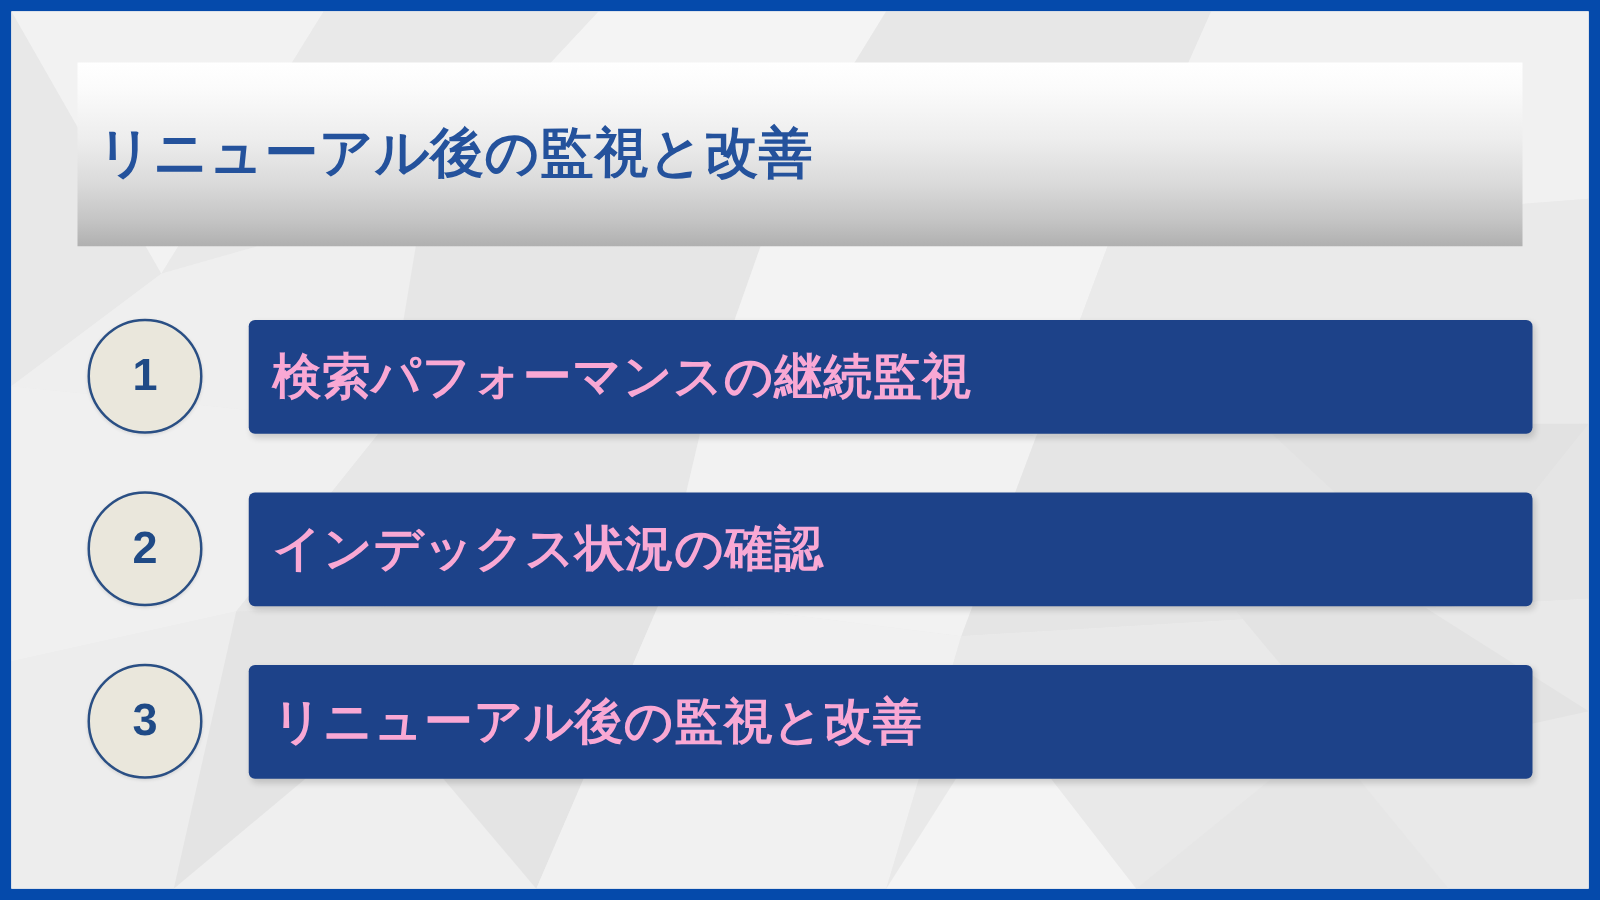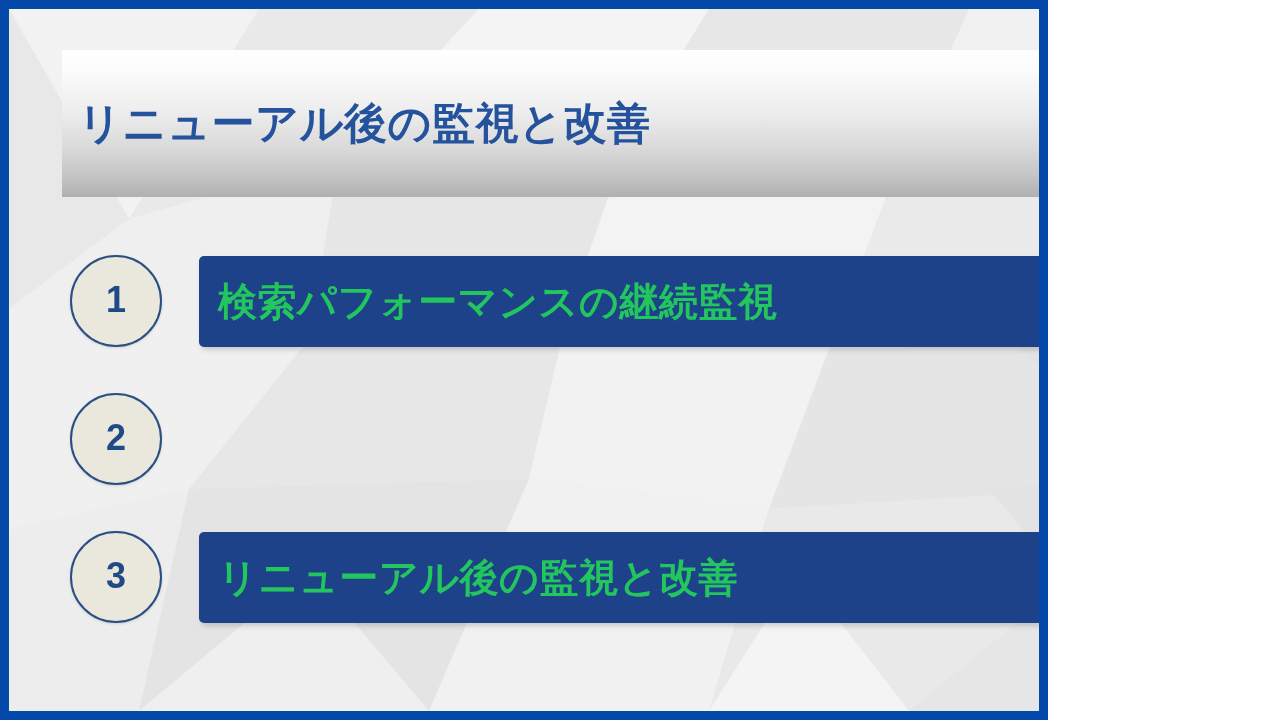--- a/index.html
+++ b/index.html
@@ -6,21 +6,21 @@
     margin: 0;
     padding: 0;
     width: 1280px;
     height: 720px;
     overflow: hidden;
     font-family: "Liberation Sans", "DejaVu Sans", sans-serif;
   }
 
   #slide {
     position: relative;
-    width: 1048px;
+    width: 1280px;
     height: 720px;
     background: #eceded;
     box-sizing: border-box;
     border: 9px solid #054aab;
     overflow: hidden;
   }
 
   
   #bg-polygons {
     position: absolute;
@@ -103,21 +103,21 @@
     width: 1027px;
     height: 91px;
     background: #1d4289;
     border-radius: 5px;
     box-shadow: 2px 3px 5px rgba(0,0,0,0.16);
     display: flex;
     align-items: center;
   }
 
   .bar-label {
-    color: #22c55e;
+    color: #f9a8d4;
     font-size: 39px;
     font-weight: bold;
     padding-left: 19px;
     letter-spacing: 0.5px;
     white-space: nowrap;
     line-height: 1;
   }
 </style>
 </head>
 <body>
@@ -161,20 +161,23 @@
     </div>
     <div class="bar">
       <span class="bar-label">検索パフォーマンスの継続監視</span>
     </div>
   </div>
 
   <div class="row" id="row-1">
     <div class="num-circle">
       <span class="num-label">2</span>
     </div>
+    <div class="bar">
+      <span class="bar-label">インデックス状況の確認</span>
+    </div>
   </div>
 
   <div class="row" id="row-2">
     <div class="num-circle">
       <span class="num-label">3</span>
     </div>
     <div class="bar">
       <span class="bar-label">リニューアル後の監視と改善</span>
     </div>
   </div>

